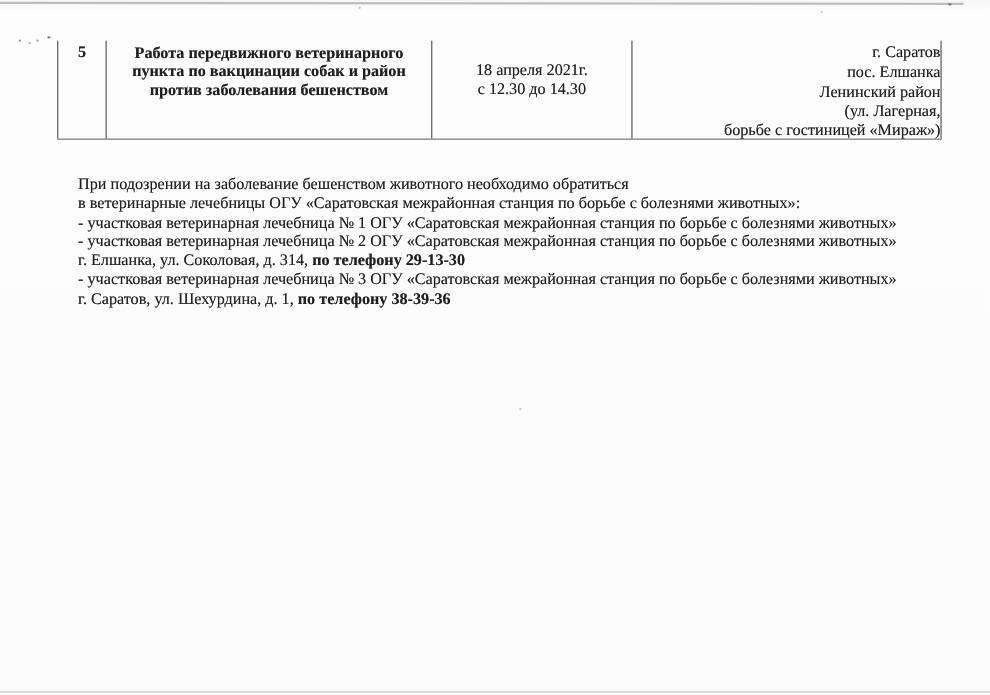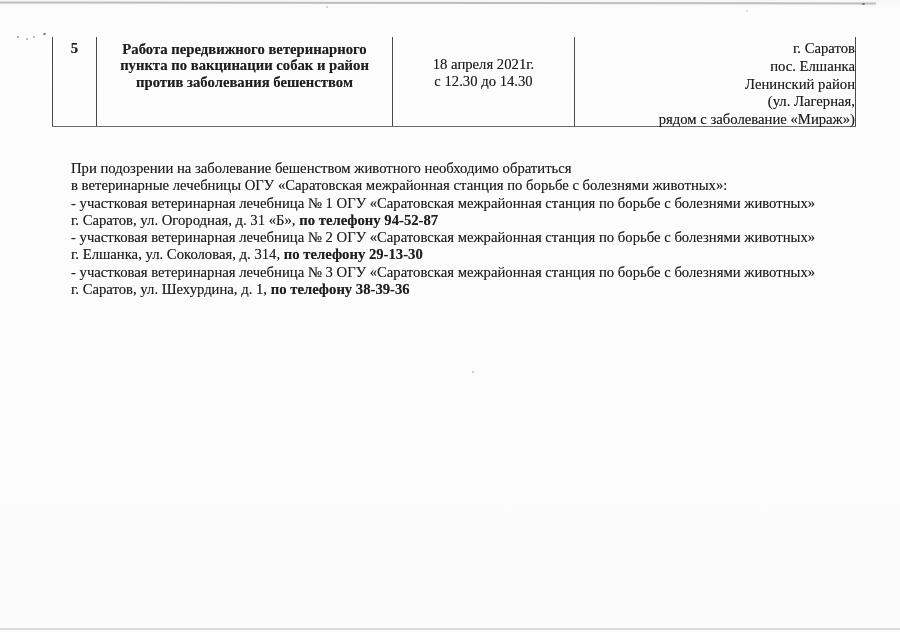--- a/index.html
+++ b/index.html
@@ -88,28 +88,27 @@
     </div>
     <div class="cell c3">
       <div>18 апреля 2021г.</div>
       <div>с 12.30 до 14.30</div>
     </div>
     <div class="cell c4">
       <div>г. Саратов</div>
       <div>пос. Елшанка</div>
       <div>Ленинский район</div>
       <div>(ул. Лагерная,</div>
-      <div>рядом с заболевание «Мираж»)</div>
+      <div>борьбе с гостиницей «Мираж»)</div>
     </div>
   </div>
 
   <div class="notice">
     <div>При подозрении на заболевание бешенством животного необходимо обратиться</div>
     <div>в ветеринарные лечебницы ОГУ «Саратовская межрайонная станция по борьбе с болезнями животных»:</div>
     <div>- участковая ветеринарная лечебница № 1 ОГУ «Саратовская межрайонная станция по борьбе с болезнями животных»</div>
-    <div><span>г. Саратов, ул. Огородная, д. 31 «Б», </span><span class="b">по телефону 94-52-87</span></div>
     <div>- участковая ветеринарная лечебница № 2 ОГУ «Саратовская межрайонная станция по борьбе с болезнями животных»</div>
     <div><span>г. Елшанка, ул. Соколовая, д. 314, </span><span class="b">по телефону 29-13-30</span></div>
     <div>- участковая ветеринарная лечебница № 3 ОГУ «Саратовская межрайонная станция по борьбе с болезнями животных»</div>
     <div><span>г. Саратов, ул. Шехурдина, д. 1, </span><span class="b">по телефону 38-39-36</span></div>
   </div>
 
 </div>
 
 </body></html>

